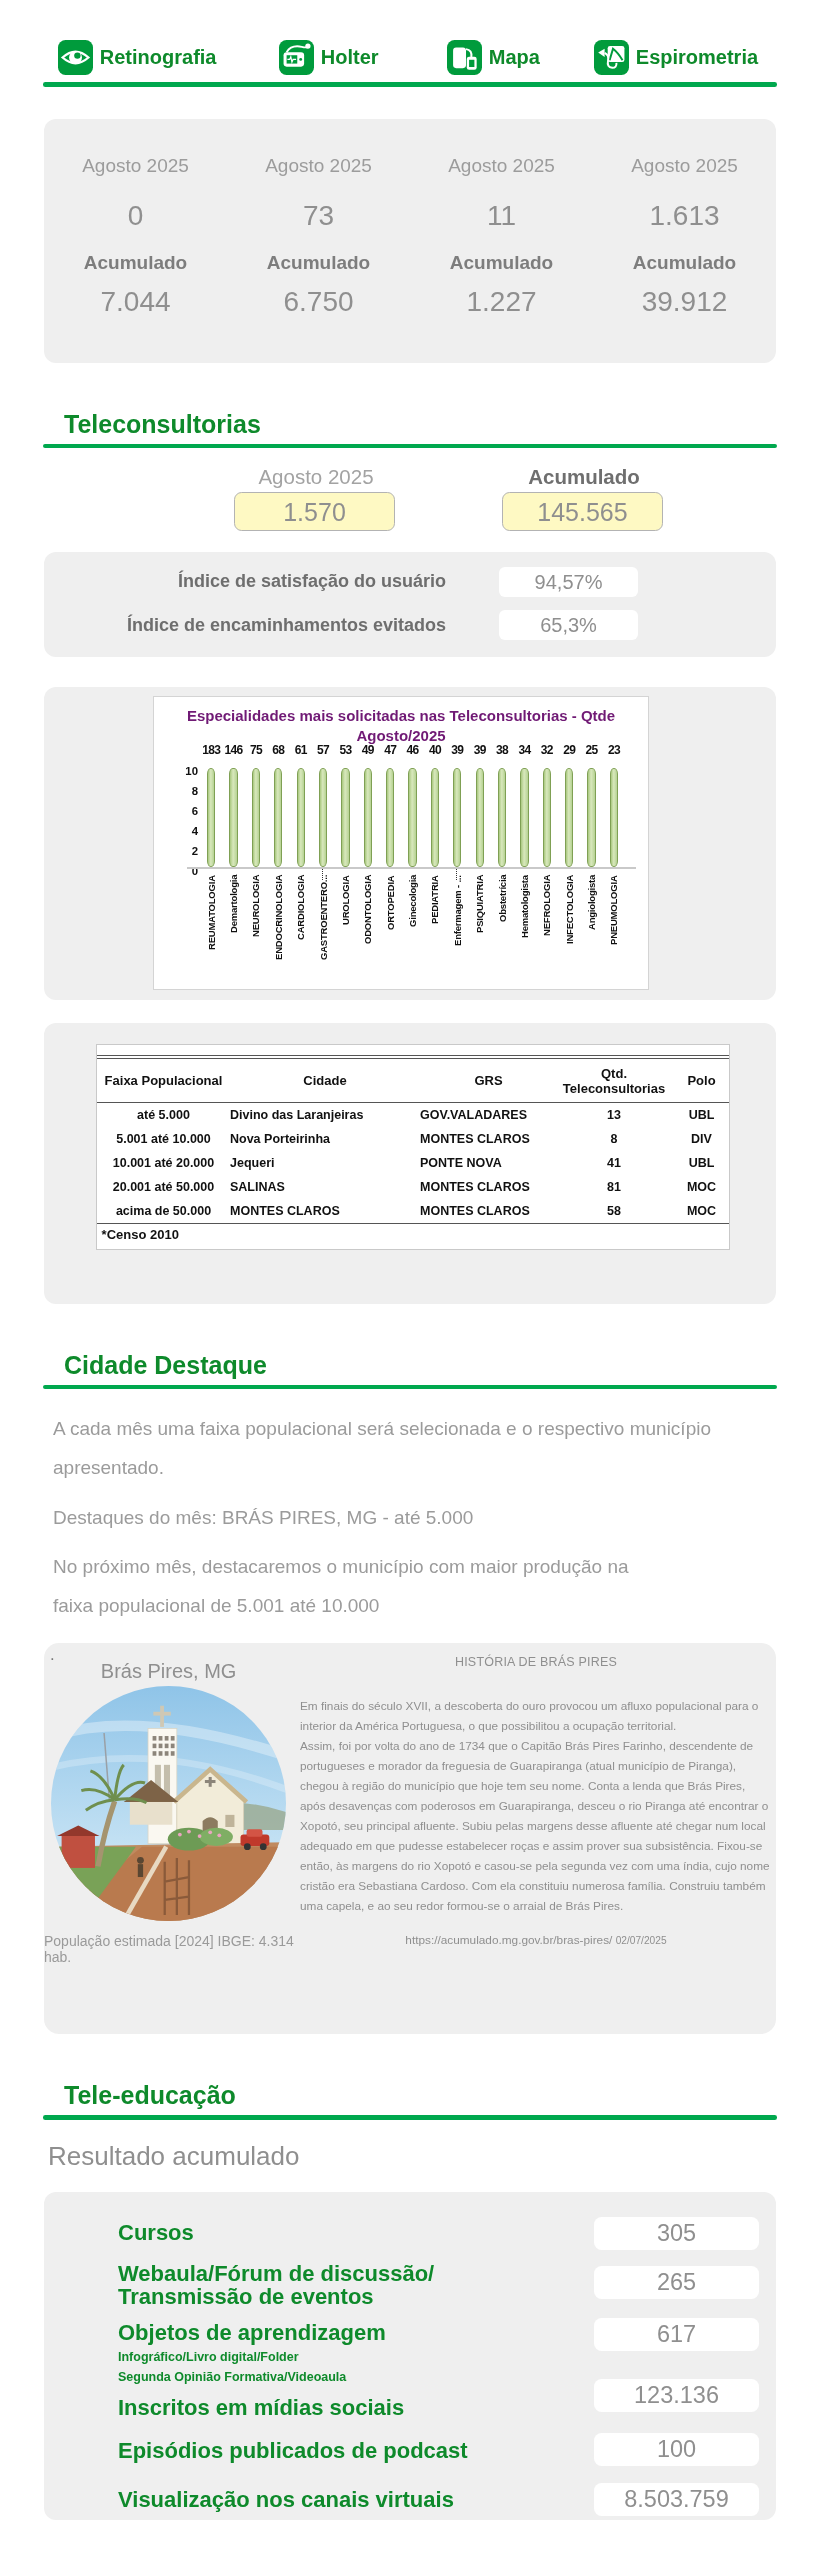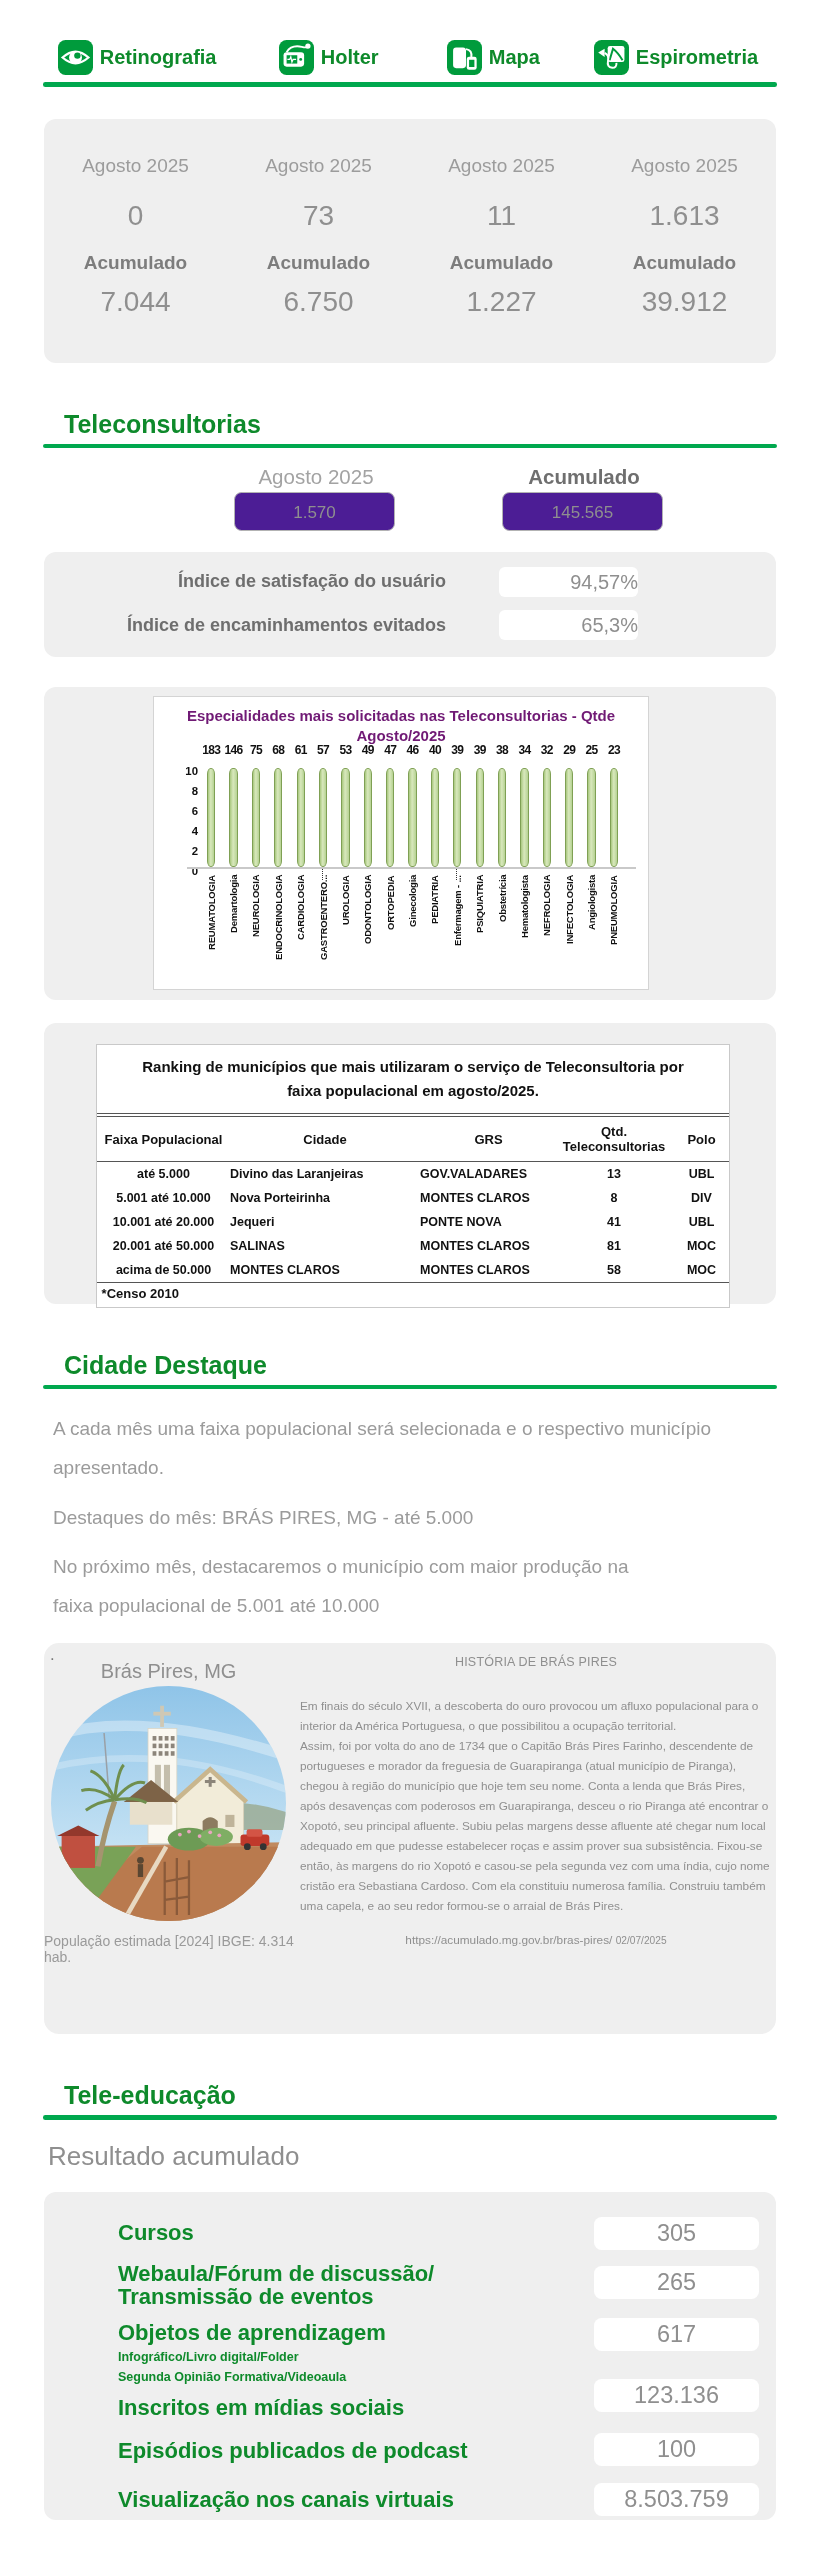--- a/index.html
+++ b/index.html
@@ -26,29 +26,29 @@
   .stats .v2{font-size:28px;color:#8f8f8f;}
 
   
   .h2{margin:46px 44px 0 64px;font-size:25px;font-weight:bold;color:#0e8a2b;line-height:30px;}
 
   
   .tcv{position:relative;height:96px;}
   .tcv .lab{position:absolute;width:164px;text-align:center;top:16.7px;font-size:20.5px;}
   .lab.month{left:234px;color:#a3a3a3;}
   .lab.acc{left:502px;color:#6f6f6f;font-weight:bold;}
-  .tcv .box{position:absolute;top:44px;width:161px;height:39px;background:#4c1d95;border:1.5px solid #b3b3b3;border-radius:7.6px;text-align:center;line-height:39px;font-size:17px;color:#8f8f8f;box-sizing:border-box;}
+  .tcv .box{position:absolute;top:44px;width:161px;height:39px;background:#fef9c3;border:1.5px solid #b3b3b3;border-radius:7.6px;text-align:center;line-height:39px;font-size:25px;color:#8f8f8f;box-sizing:border-box;}
   .box.b1{left:234px}.box.b2{left:502px}
 
   
   .idx{margin-top:7.6px;padding:12px 0 13.7px;}
   .idx .row{display:flex;align-items:center;height:36px;}
   .idx .row + .row{margin-top:7.6px;}
   .idx .lbl{width:402px;text-align:right;font-size:18px;font-weight:bold;color:#6e6e6e;}
-  .idx .vbox{margin-left:53px;width:139px;height:30px;background:#fff;border-radius:6px;text-align:right;line-height:30px;font-size:20px;color:#8f8f8f;}
+  .idx .vbox{margin-left:53px;width:139px;height:30px;background:#fff;border-radius:6px;text-align:center;line-height:30px;font-size:20px;color:#8f8f8f;}
 
   
   .chartp{margin-top:30px;height:313px;position:relative;}
   .cbox{position:absolute;left:109px;top:9px;width:496px;height:294px;background:#fff;border:0.8px solid #d4d4d4;box-sizing:border-box;}
   .ct{position:absolute;top:9px;left:0;right:0;text-align:center;font-size:15px;font-weight:bold;color:#701a75;line-height:20px;}
   .vrow,.brow,.crow{position:absolute;left:46px;width:425px;display:flex;}
   .vrow{top:46px;}
   .vrow span{flex:1;text-align:center;font-size:12px;font-weight:bold;color:#111;letter-spacing:-0.7px;}
   .ylabs{position:absolute;left:9px;top:64px;width:35px;}
   .ylabs div{height:20px;text-align:right;font-size:11.4px;font-weight:bold;color:#111;line-height:20px;}
@@ -357,24 +357,20 @@
           </div>
         <div class="ccell">
             <span>PNEUMOLOGIA</span>
           </div>
       </div>
     </div>
   </div>
 
   <div class="gpanel rankp">
     <div class="tbox">
-      <div class="ttitle">
-        <div>Ranking de municípios que mais utilizaram o serviço de Teleconsultoria por</div>
-        <div>faixa populacional em agosto/2025.</div>
-      </div>
       <div class="dline"></div>
       <div class="trow thead">
         <div class="c0">Faixa Populacional</div>
         <div class="c0">Cidade</div>
         <div class="c0">GRS</div>
         <div class="c0">Qtd. Teleconsultorias</div>
         <div class="c0">Polo</div>
       </div>
       <div class="trow tdata">
         <div class="c0">até 5.000</div>

